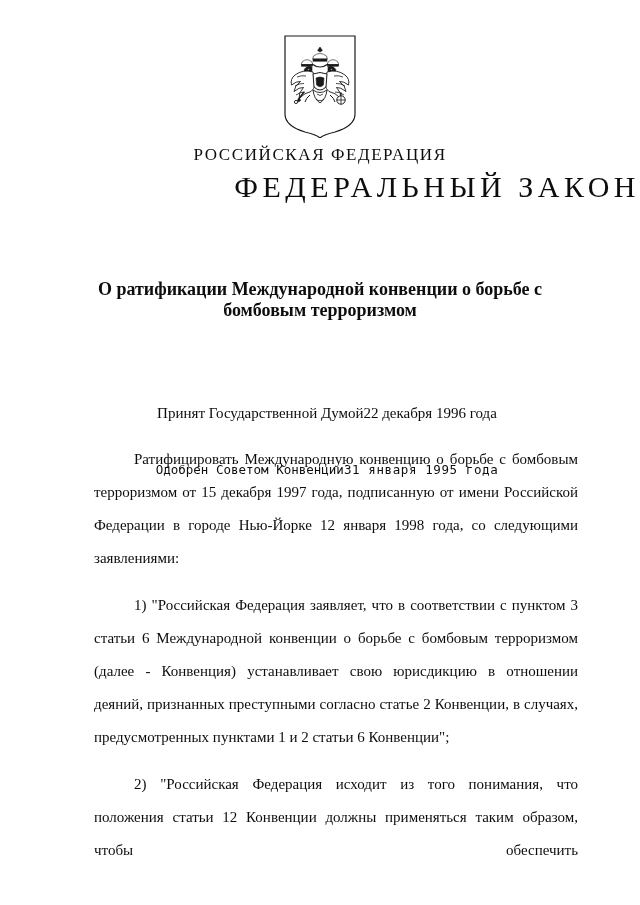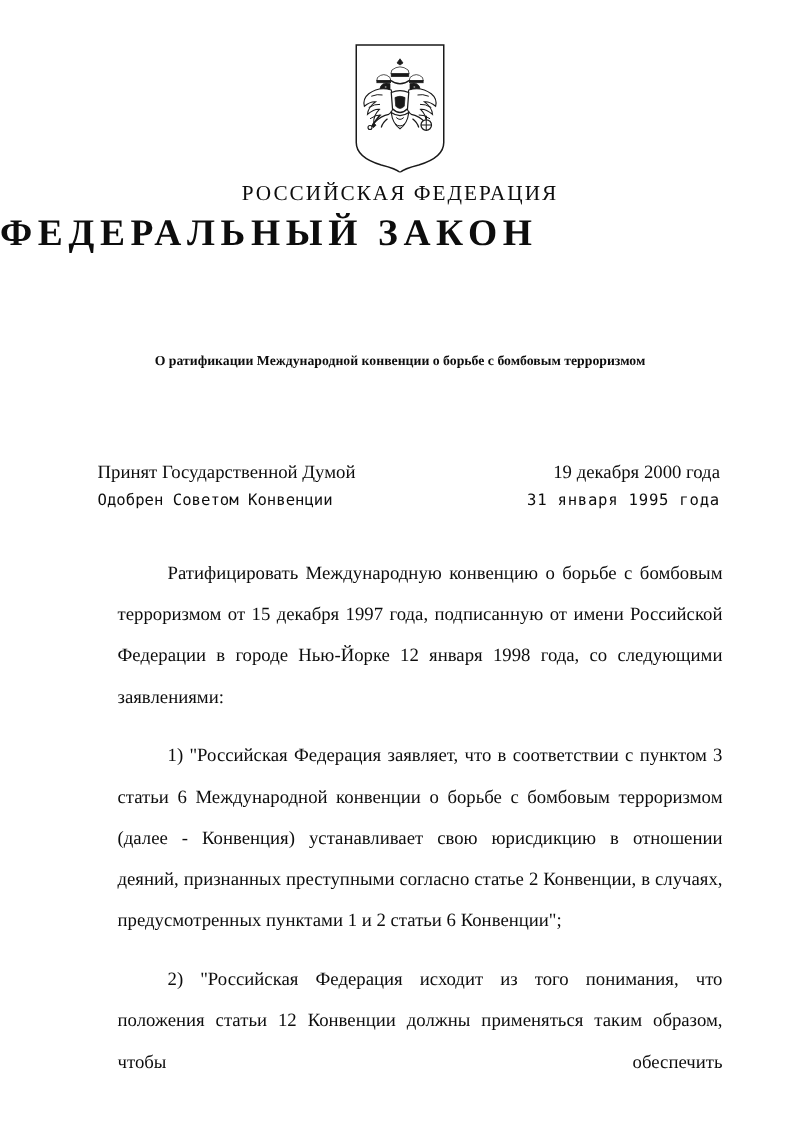--- a/index.html
+++ b/index.html
@@ -37,49 +37,50 @@
     text-align: center;
     font-size: 17px;
     letter-spacing: 1.6px;
     font-weight: 400;
   }
   .law-title {
     position: absolute;
     left: 0;
     top: 170px;
     width: 640px;
-    text-align: left;
+    text-align: right;
     font-size: 30px;
-    font-weight: 700;
+    font-weight: 400;
     letter-spacing: 4.5px;
   }
 
   .subtitle {
     position: absolute;
     left: 80px;
     top: 279px;
     width: 480px;
     text-align: center;
-    font-size: 11px;
+    font-size: 18px;
     font-weight: 700;
     line-height: 21px;
   }
 
   
   .adopt-block {
     position: absolute;
     left: 78px;
     top: 370px;
     width: 500px;
   }
   .adopt-row {
     display: flex;
-    justify-content: space-between;
+    justify-content: center;
     align-items: baseline;
     height: 22px;
+    margin-top: 35px;
   }
   .adopt-row.serif-row {
     font-family: "Liberation Serif", "DejaVu Serif", serif;
     font-size: 15px;
   }
   .adopt-row.mono-row {
     font-family: "DejaVu Sans Mono", "Liberation Mono", monospace;
     font-size: 12.5px;
   }
   .adopt-row .right { padding-right: 2px; }
@@ -164,21 +165,21 @@
 
   <div class="country-line">РОССИЙСКАЯ ФЕДЕРАЦИЯ</div>
 
   <div class="law-title">ФЕДЕРАЛЬНЫЙ ЗАКОН</div>
 
   <div class="subtitle">О ратификации Международной конвенции о борьбе с бомбовым терроризмом</div>
 
   <div class="adopt-block">
     <div class="adopt-row serif-row">
       <span class="left">Принят Государственной Думой</span>
-      <span class="right">19 декабря 2000 года</span>
+      <span class="right">22 декабря 1996 года</span>
     </div>
     <div class="adopt-row mono-row">
       <span class="left">Одобрен Советом Конвенции</span>
       <span class="right">31 января 1995 года</span>
     </div>
   </div>
 
   <div class="body-text">
     <p class="para no-stretch">Ратифицировать Международную конвенцию о борьбе с бомбовым терроризмом от 15 декабря 1997 года, подписанную от имени Российской Федерации в городе Нью-Йорке 12 января 1998 года, со следующими заявлениями:</p>
     <p class="para no-stretch">1) "Российская Федерация заявляет, что в соответствии с пунктом 3 статьи 6 Международной конвенции о борьбе с бомбовым терроризмом (далее - Конвенция) устанавливает свою юрисдикцию в отношении деяний, признанных преступными согласно статье 2 Конвенции, в случаях, предусмотренных пунктами 1 и 2 статьи 6 Конвенции";</p>

